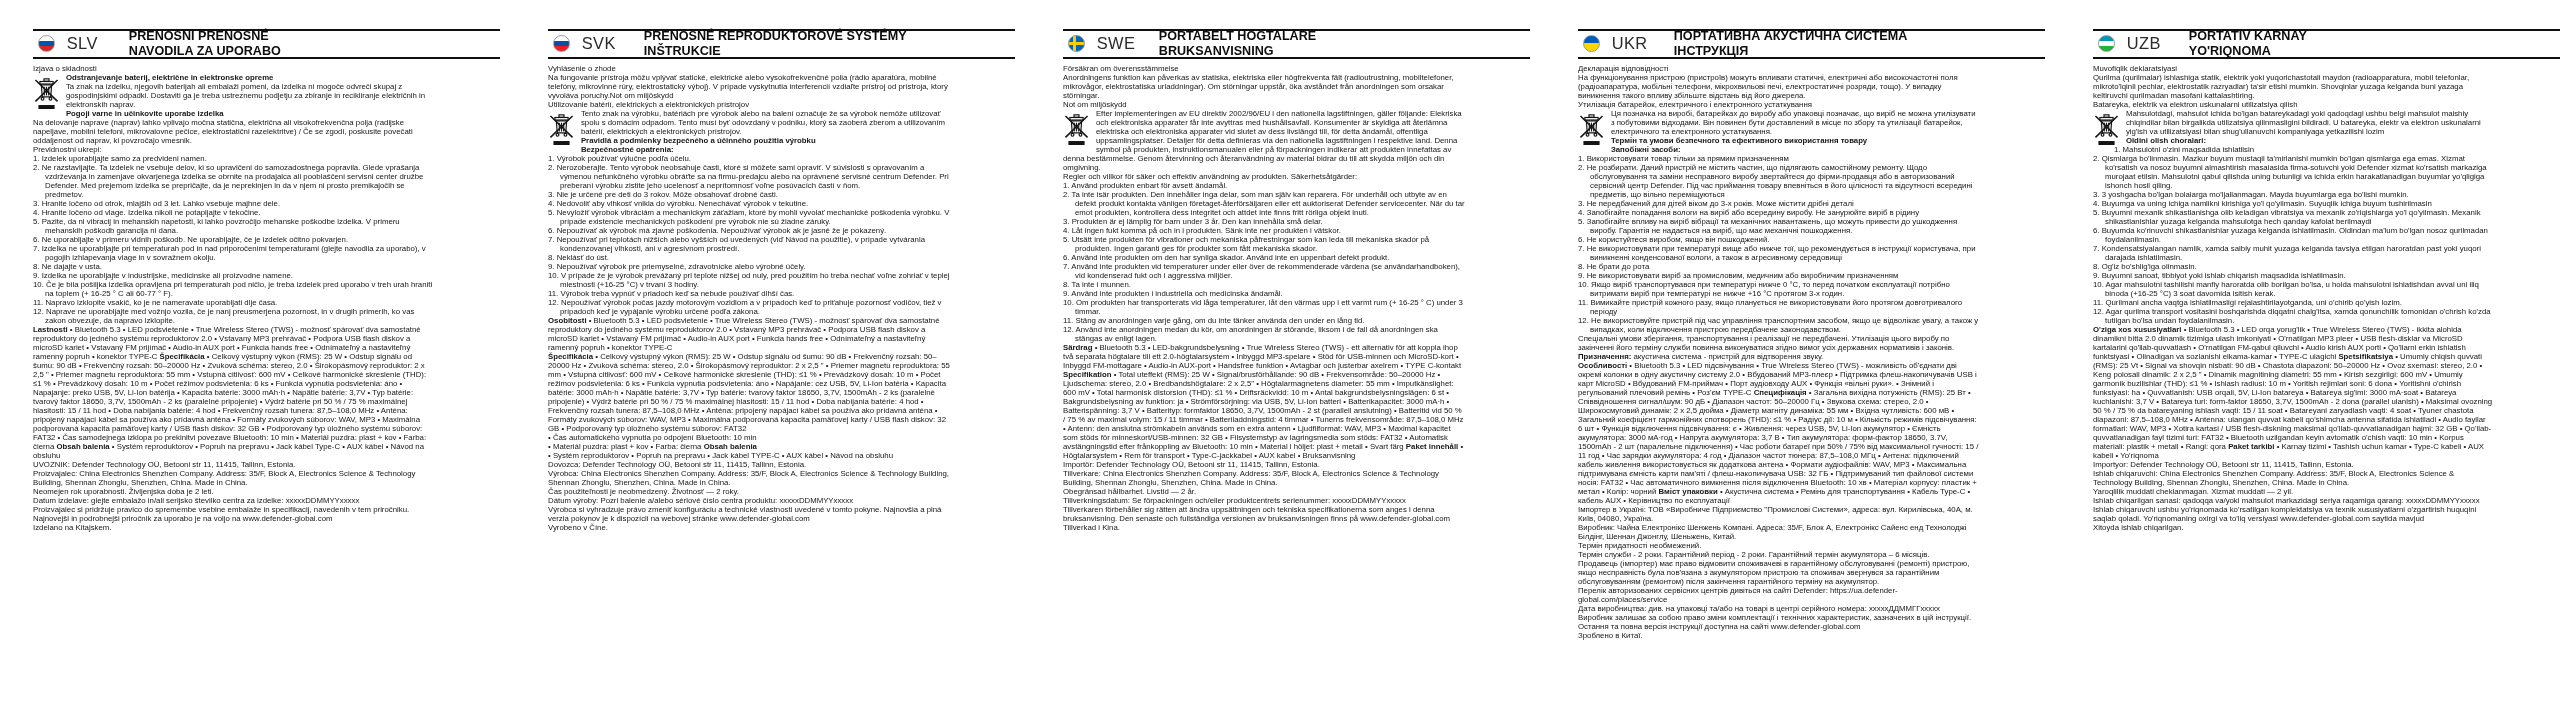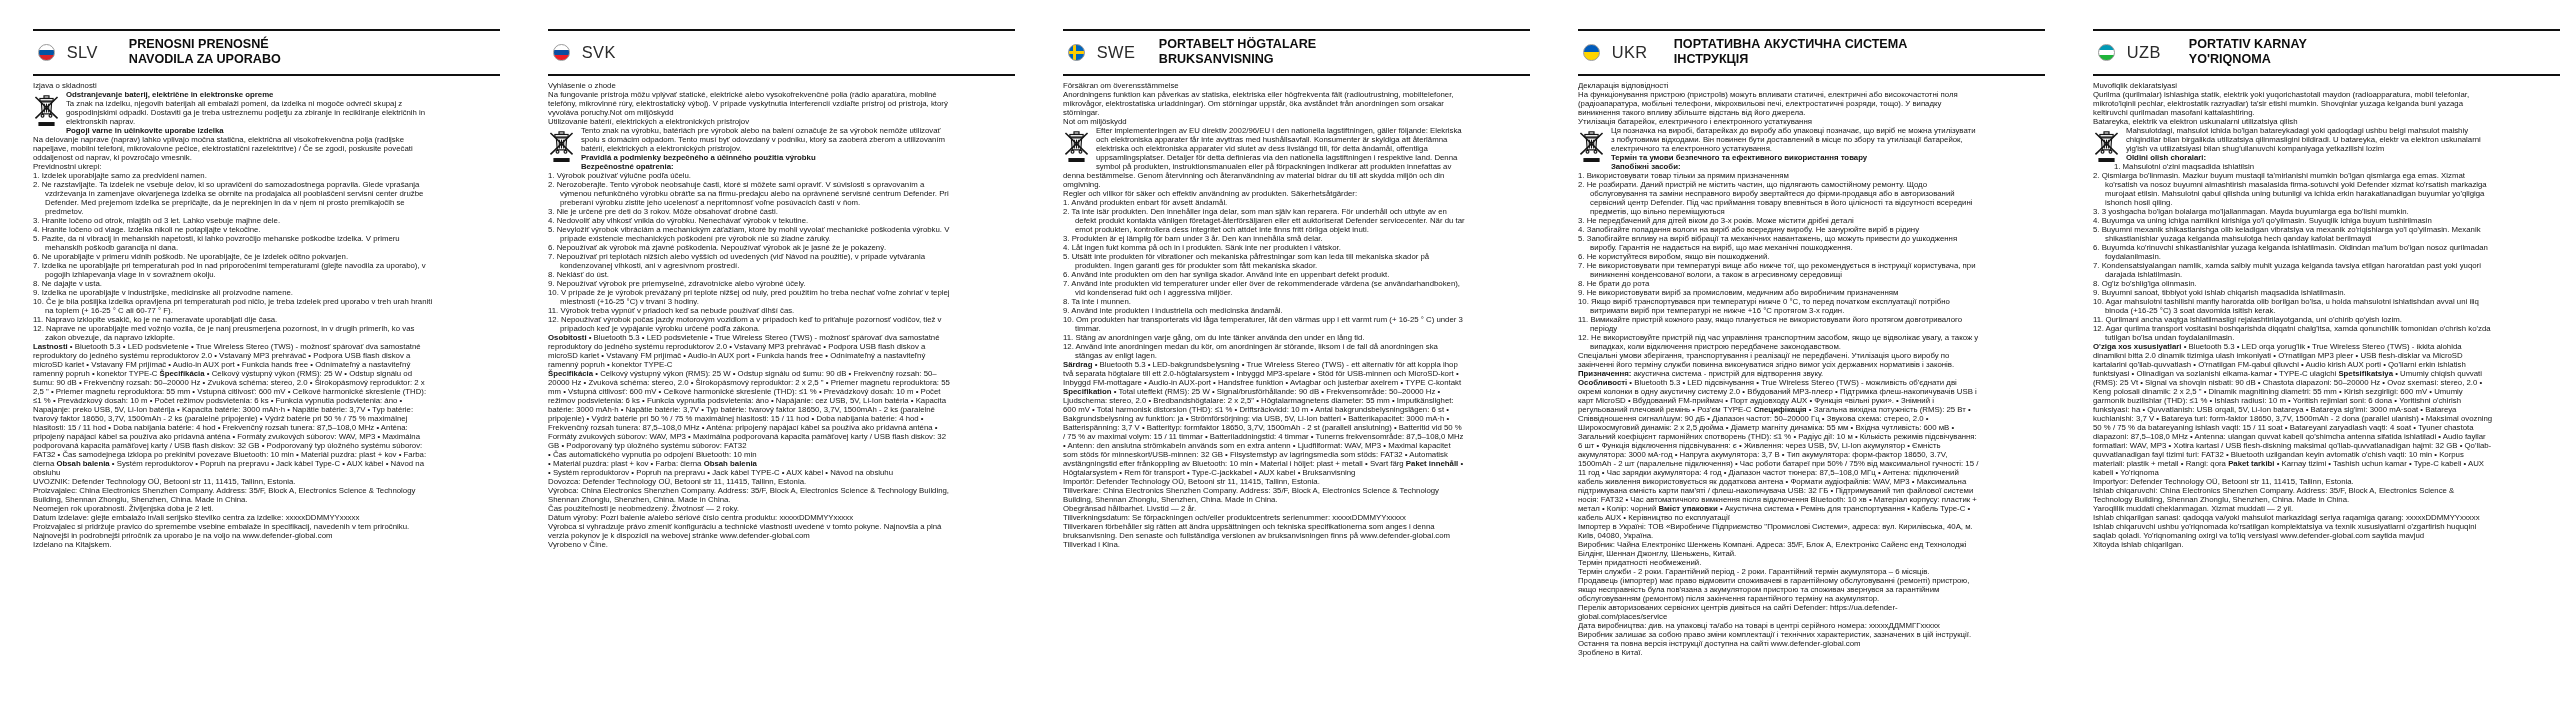--- a/index.html
+++ b/index.html
@@ -5,21 +5,21 @@
 <style>
   html,body{margin:0;padding:0;}
   body{
     width:2576px;height:726px;overflow:hidden;background:#ffffff;
     font-family:"Liberation Sans", sans-serif;color:#161616;
     -webkit-font-smoothing:antialiased;
   }
   .page{display:flex;width:2576px;height:726px;}
   .col{width:515px;box-sizing:border-box;padding:28.6px 14px 0 33px;}
   .rule{height:2.2px;background:#101010;width:467px;}
-  .col-header{display:flex;align-items:center;height:43px;padding-left:5.2px;width:467px;box-sizing:border-box;}
+  .col-header{display:flex;align-items:center;height:26px;padding-left:5.2px;width:467px;box-sizing:border-box;}
   .flag{width:17.3px;height:17.3px;border-radius:50%;border:0.9px solid #9a9a9a;box-sizing:border-box;flex:none;}
   .flag-slovenia{background:linear-gradient(to bottom,#ffffff 0 34%,#0054a5 34% 67%,#d8232a 67% 100%);}
   .flag-slovakia{background:linear-gradient(to bottom,#ffffff 0 34%,#0b4ea2 34% 67%,#ee1c25 67% 100%);}
   .flag-sweden{background:
       linear-gradient(to bottom,rgba(0,0,0,0) 0 41%,#fecc00 41% 61%,rgba(0,0,0,0) 61% 100%),
       linear-gradient(to right,rgba(0,0,0,0) 0 28%,#fecc00 28% 46%,rgba(0,0,0,0) 46% 100%),
       #0065bd;}
   .flag-ukraine{background:linear-gradient(to bottom,#005bbb 0 50%,#ffd500 50% 100%);}
   .flag-uzbekistan{background:linear-gradient(to bottom,#0099b5 0 31%,#ce1126 31% 36%,#ffffff 36% 64%,#ce1126 64% 69%,#1eb53a 69% 100%);}
   .lang-code{font-size:16.4px;color:#2a2a2a;width:55px;margin-left:11.3px;letter-spacing:0.4px;flex:none;}
@@ -85,20 +85,24 @@
         <div class="blk p">Proizvajalec si pridržuje pravico do spremembe vsebine embalaže in specifikacij, navedenih v tem priročniku. Najnovejši in podrobnejši priročnik za uporabo je na voljo na www.defender-global.com</div>
         <div class="blk p">Izdelano na Kitajskem.</div>
       </div>
   </section>
 
   <section class="col">
     <div class="rule"></div>
     <div class="col-header">
       <span class="flag flag-slovakia"></span>
       <span class="lang-code">SVK</span>
+      <div class="title">
+        <div class="t1">PRENOSNÉ REPRODUKTOROVÉ SYSTÉMY</div>
+        <div class="t2">INŠTRUKCIE</div>
+      </div>
     </div>
     <div class="rule"></div>
     <div class="col-body">
         <div class="blk h">Vyhlásenie o zhode</div>
         <div class="blk p">Na fungovanie prístroja môžu vplývať statické, elektrické alebo vysokofrekvenčné polia  (rádio aparatúra, mobilné telefóny, mikrovlnné rúry, elektrostatický výboj). V prípade vyskytnutia interferencií vzdiaľte prístroj od prístroja, ktorý vyvoláva poruchy.Not om miljöskydd</div>
         <div class="blk h">Utilizovanie batérií, elektrických a elektronických prístrojov</div>
         <div class="blk weee"><svg class="weee-svg" viewBox="0 0 34 52">
             <rect class="ln" x="8" y="9" width="18" height="3.4"></rect>
             <rect class="ln" x="13.6" y="5.4" width="6.8" height="3.2"></rect>
             <path class="ln" d="M10 13.5 L24 13.5 L22.8 30 L11.2 30 Z"></path>

